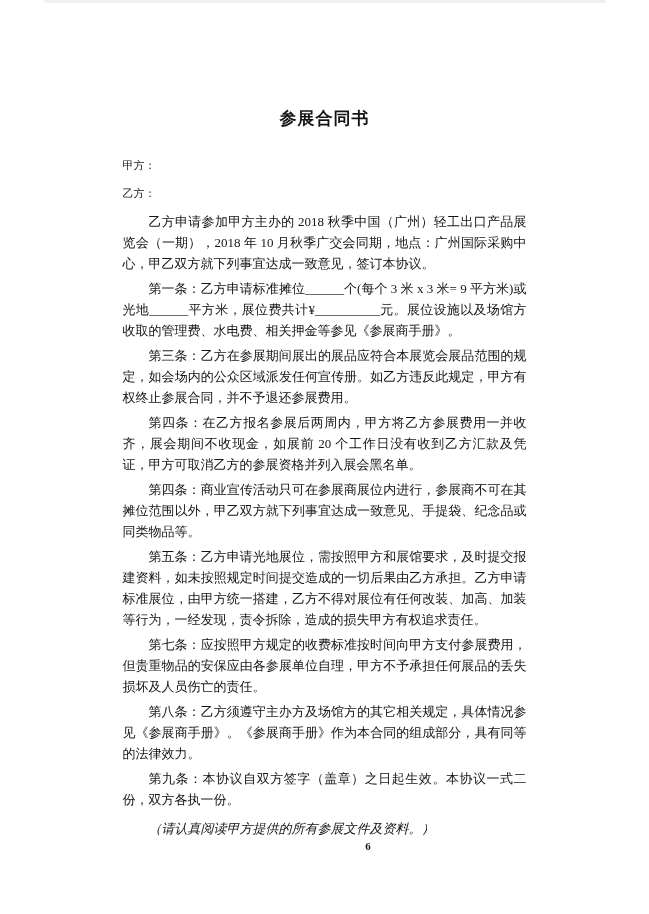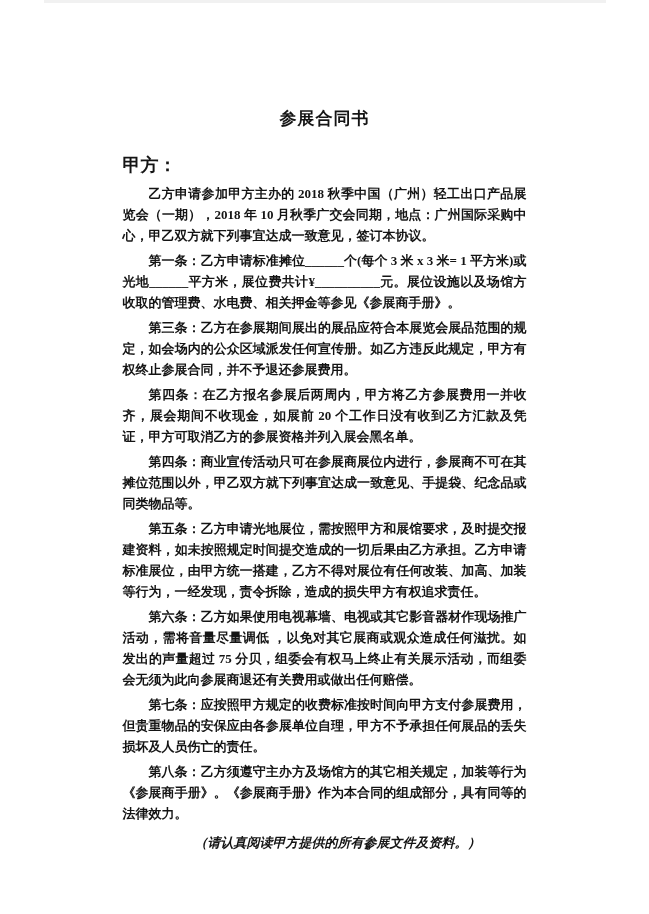--- a/index.html
+++ b/index.html
@@ -30,37 +30,37 @@
   .doc-title {
     margin: 0 0 24px 0;
     font-size: 17px;
     line-height: 24px;
     font-weight: bold;
     text-align: center;
     letter-spacing: 1px;
   }
   .party-line {
     margin: 0 0 7px 0;
-    font-size: 18px;
+    font-size: 11px;
     line-height: 21px;
-    font-weight: bold;
+    font-weight: normal;
   }
   .para {
     margin: 0 0 4px 0;
     font-size: 13px;
     line-height: 21px;
-    font-weight: bold;
+    font-weight: normal;
     text-align: justify;
     text-indent: 2em;
     word-break: break-all;
   }
   .closing-note {
     margin-top: 8px;
     font-style: italic;
-    text-align: center;
+    text-align: left;
   }
   .page-number {
     position: absolute;
     top: 839px;
     left: 0;
     width: 649px;
     text-align: center;
     font-size: 11px;
     font-weight: bold;
     line-height: 14px;
@@ -68,28 +68,29 @@
 </style>
 </head>
 <body>
 
 <div class="page">
   <div class="top-strip"></div>
 
   <h1 class="doc-title">参展合同书</h1>
 
   <p class="party-line">甲方：</p>
+  <p class="party-line">乙方：</p>
 
   <p class="para">乙方申请参加甲方主办的 2018 秋季中国（广州）轻工出口产品展览会（一期），2018 年 10 月秋季广交会同期，地点：广州国际采购中心，甲乙双方就下列事宜达成一致意见，签订本协议。</p>
 
-  <p class="para">第一条：乙方申请标准摊位______个(每个 3 米 x 3 米= 1 平方米)或光地______平方米，展位费共计¥__________元。展位设施以及场馆方收取的管理费、水电费、相关押金等参见《参展商手册》。</p>
+  <p class="para">第一条：乙方申请标准摊位______个(每个 3 米 x 3 米= 9 平方米)或光地______平方米，展位费共计¥__________元。展位设施以及场馆方收取的管理费、水电费、相关押金等参见《参展商手册》。</p>
   <p class="para">第三条：乙方在参展期间展出的展品应符合本展览会展品范围的规定，如会场内的公众区域派发任何宣传册。如乙方违反此规定，甲方有权终止参展合同，并不予退还参展费用。</p>
   <p class="para">第四条：在乙方报名参展后两周内，甲方将乙方参展费用一并收齐，展会期间不收现金，如展前 20 个工作日没有收到乙方汇款及凭证，甲方可取消乙方的参展资格并列入展会黑名单。</p>
   <p class="para">第四条：商业宣传活动只可在参展商展位内进行，参展商不可在其摊位范围以外，甲乙双方就下列事宜达成一致意见、手提袋、纪念品或同类物品等。</p>
   <p class="para">第五条：乙方申请光地展位，需按照甲方和展馆要求，及时提交报建资料，如未按照规定时间提交造成的一切后果由乙方承担。乙方申请标准展位，由甲方统一搭建，乙方不得对展位有任何改装、加高、加装等行为，一经发现，责令拆除，造成的损失甲方有权追求责任。</p>
-  <p class="para">第六条：乙方如果使用电视幕墙、电视或其它影音器材作现场推广活动，需将音量尽量调低 ，以免对其它展商或观众造成任何滋扰。如发出的声量超过 75 分贝，组委会有权马上终止有关展示活动，而组委会无须为此向参展商退还有关费用或做出任何赔偿。</p>
   <p class="para">第七条：应按照甲方规定的收费标准按时间向甲方支付参展费用，但贵重物品的安保应由各参展单位自理，甲方不予承担任何展品的丢失损坏及人员伤亡的责任。</p>
-  <p class="para">第八条：乙方须遵守主办方及场馆方的其它相关规定，加装等行为《参展商手册》。《参展商手册》作为本合同的组成部分，具有同等的法律效力。</p>
+  <p class="para">第八条：乙方须遵守主办方及场馆方的其它相关规定，具体情况参见《参展商手册》。《参展商手册》作为本合同的组成部分，具有同等的法律效力。</p>
+  <p class="para">第九条：本协议自双方签字（盖章）之日起生效。本协议一式二份，双方各执一份。</p>
 
   <p class="para closing-note">（请认真阅读甲方提供的所有参展文件及资料。）</p>
 
   <div class="page-number">6</div>
 </div>
 
 </body></html>

